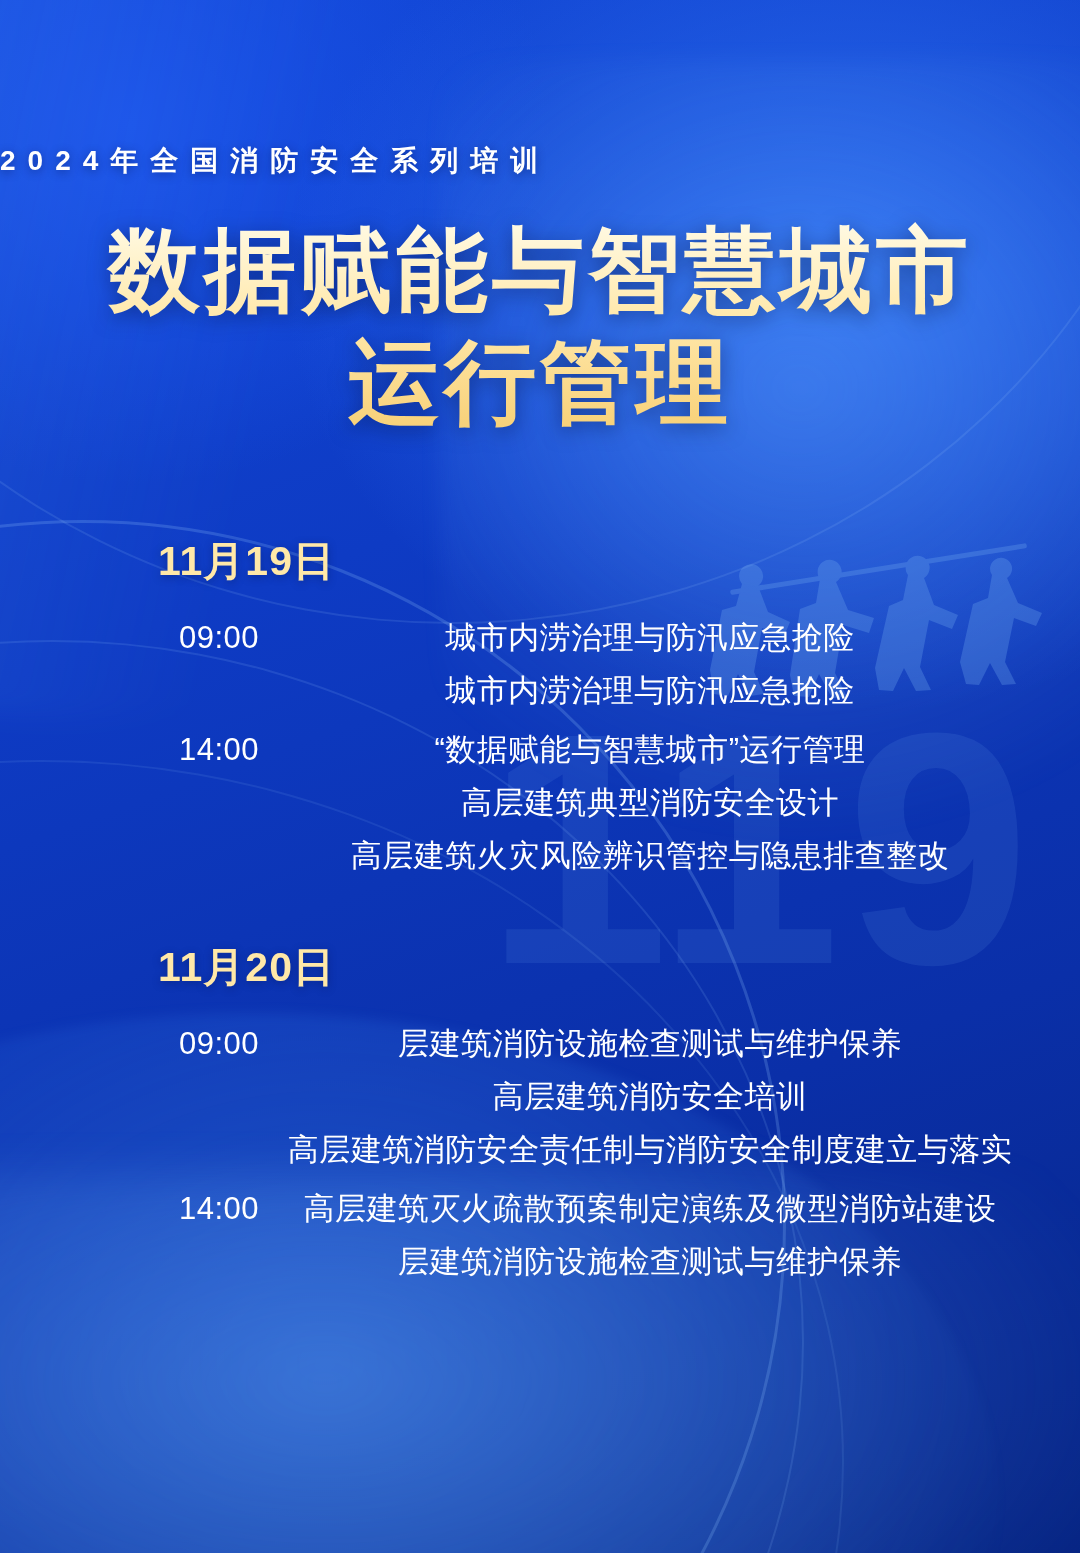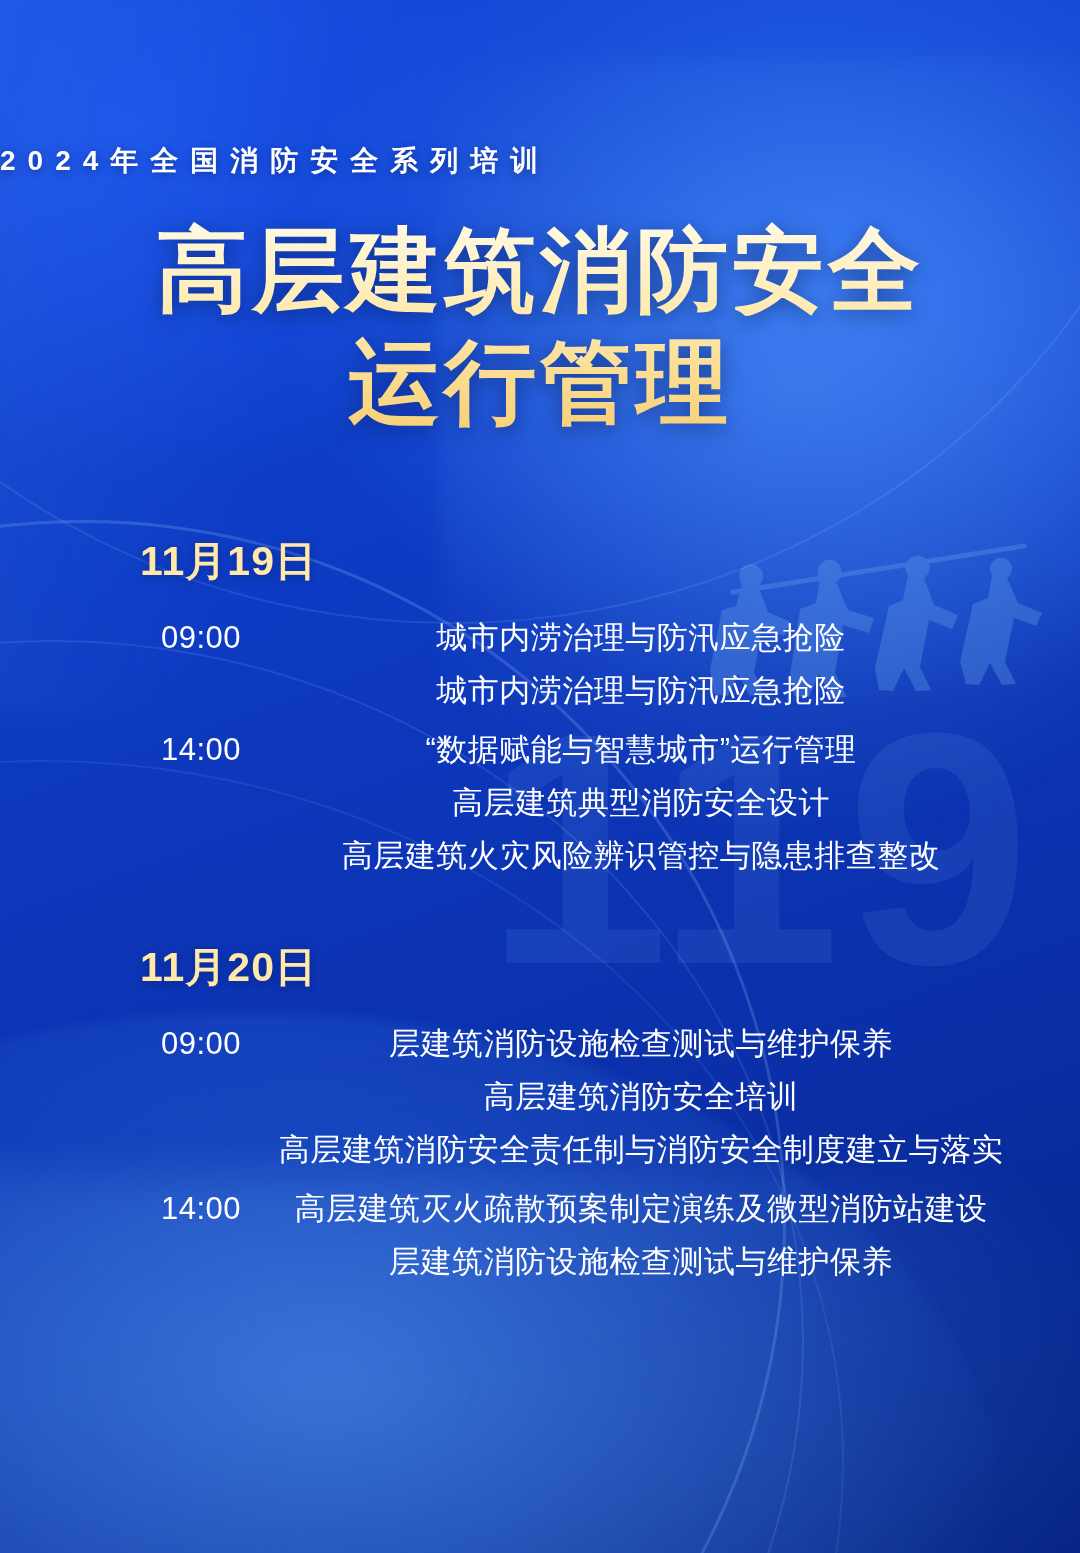--- a/index.html
+++ b/index.html
@@ -127,20 +127,21 @@
     color: transparent;
     filter: drop-shadow(0 4px 10px rgba(3,20,70,0.5));
   }
   .title-line { display: block; }
 
   .schedule {
     margin-top: 96px;
     padding-left: 140px;
     padding-right: 60px;
     color: #ffffff;
+    margin-left: 18px;
   }
 
   .day-block { margin-bottom: 58px; }
   .day-block:last-child { margin-bottom: 0; }
 
   .day-label {
     font-size: 41px;
     font-weight: bold;
     color: #ffe8a8;
     letter-spacing: 1px;
@@ -197,21 +198,21 @@
       <path d="M290 192 l13 -58 l15 -6 l4 -23 a11 11 0 1 1 15 3 l11 25 l24 10 l-6 13 l-22 -8 l-9 44 l11 22 l-14 1 l-12 -22 l-11 22 l-13 -1 z"></path>
       <rect x="60" y="120" width="300" height="5" rx="2" transform="rotate(-9 60 120)"></rect>
     </g>
   </svg>
 
   <div class="content">
 
     <div class="kicker">2024年全国消防安全系列培训</div>
 
     <div class="title">
-      <span class="title-line">高层建筑消防安全</span>
+      <span class="title-line">数据赋能与智慧城市</span>
       <span class="title-line">运行管理</span>
     </div>
 
     <div class="schedule">
 
       <div class="day-block">
         <div class="day-label">11月19日</div>
 
         <div class="slot">
           <div class="slot-time">09:00</div>

